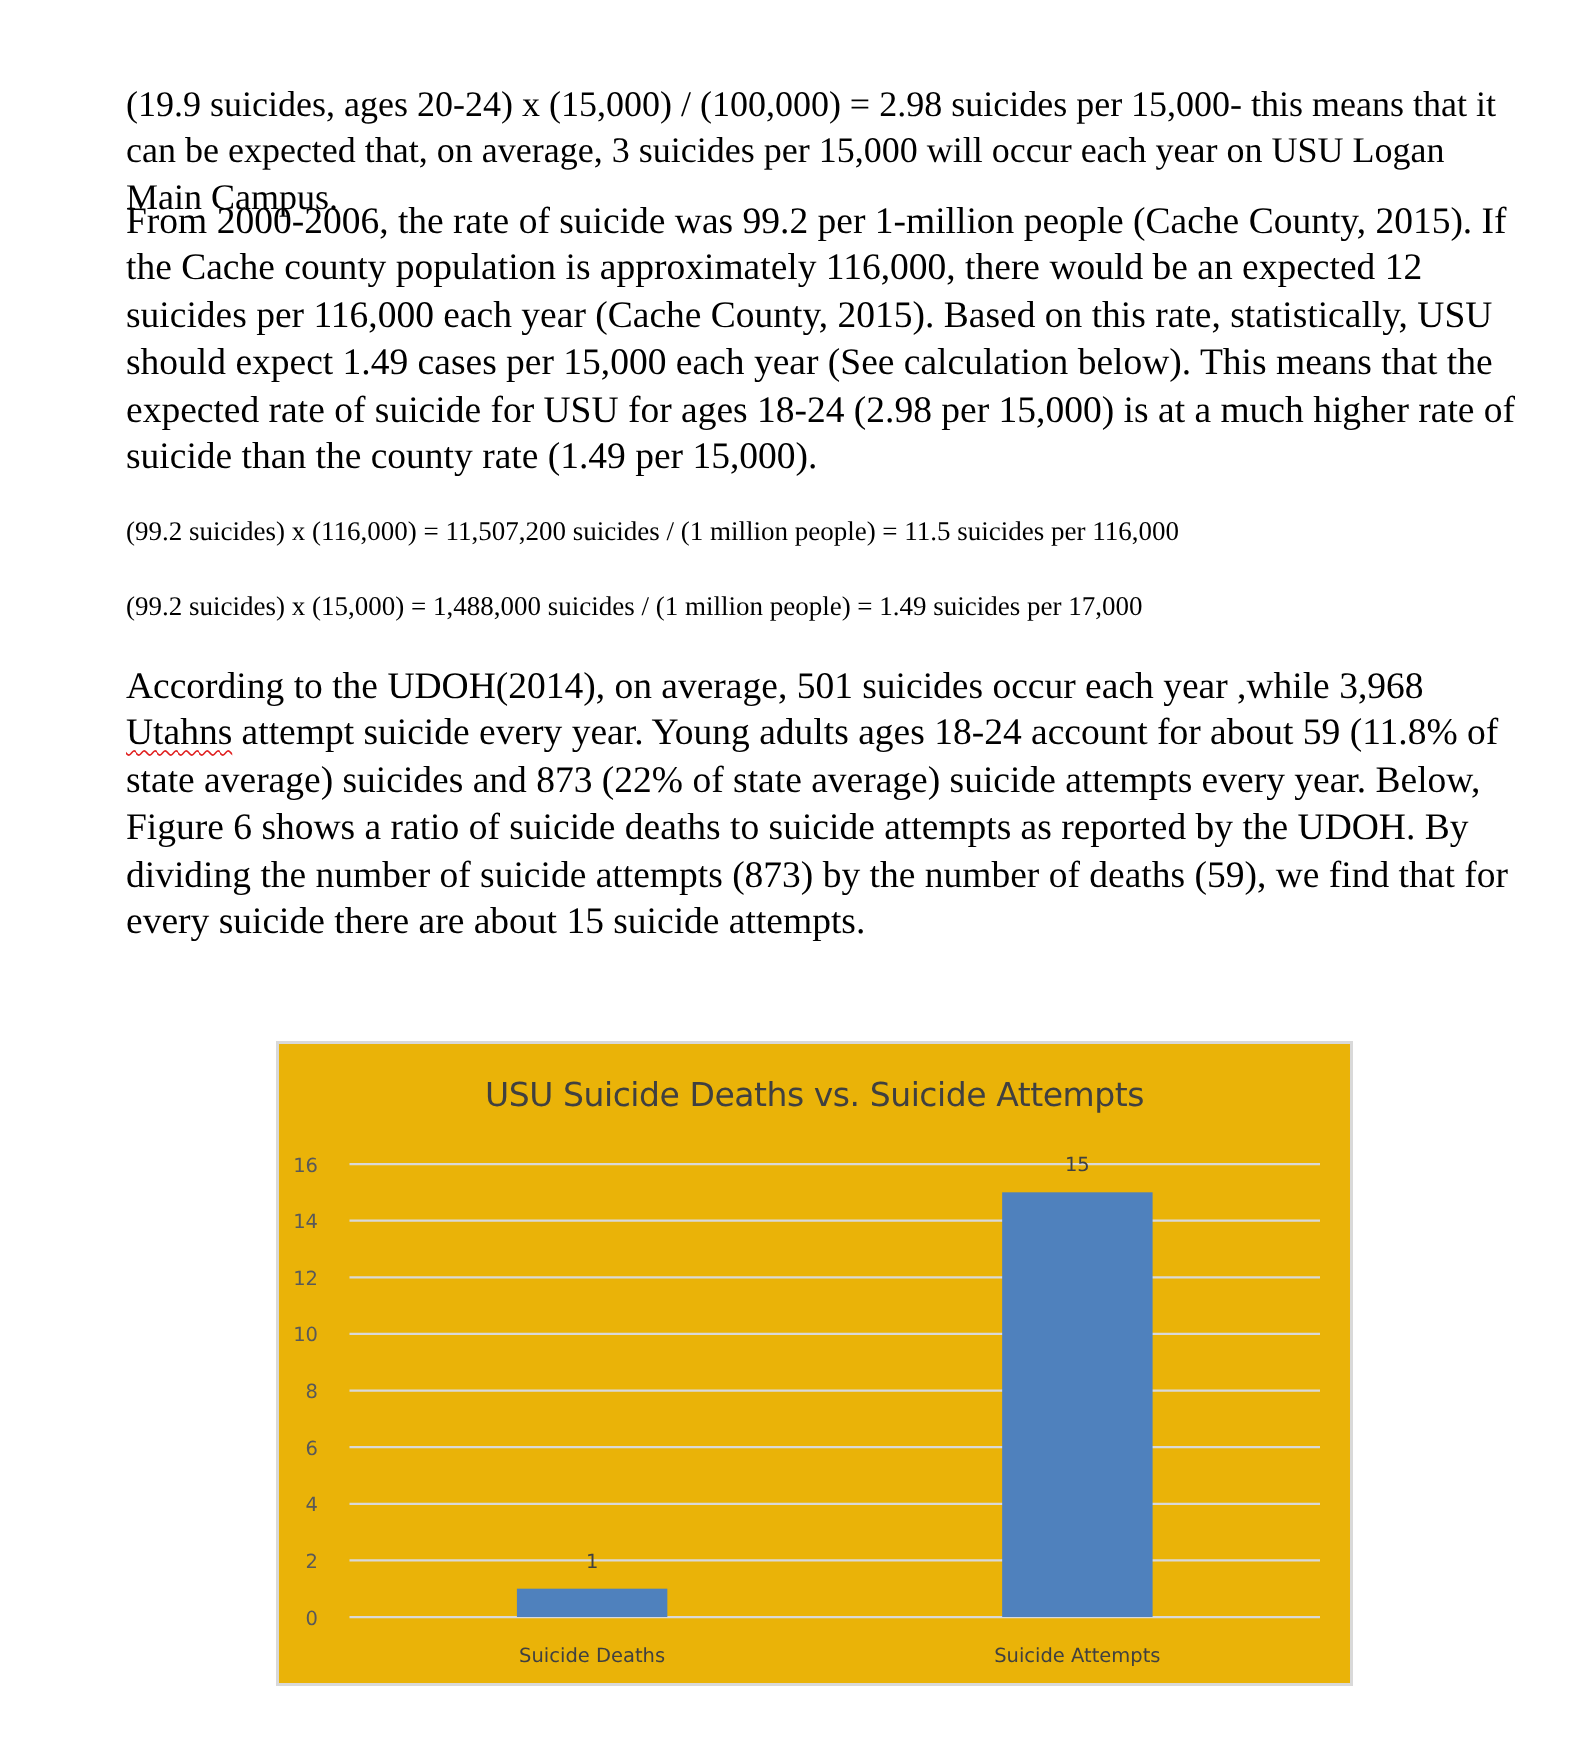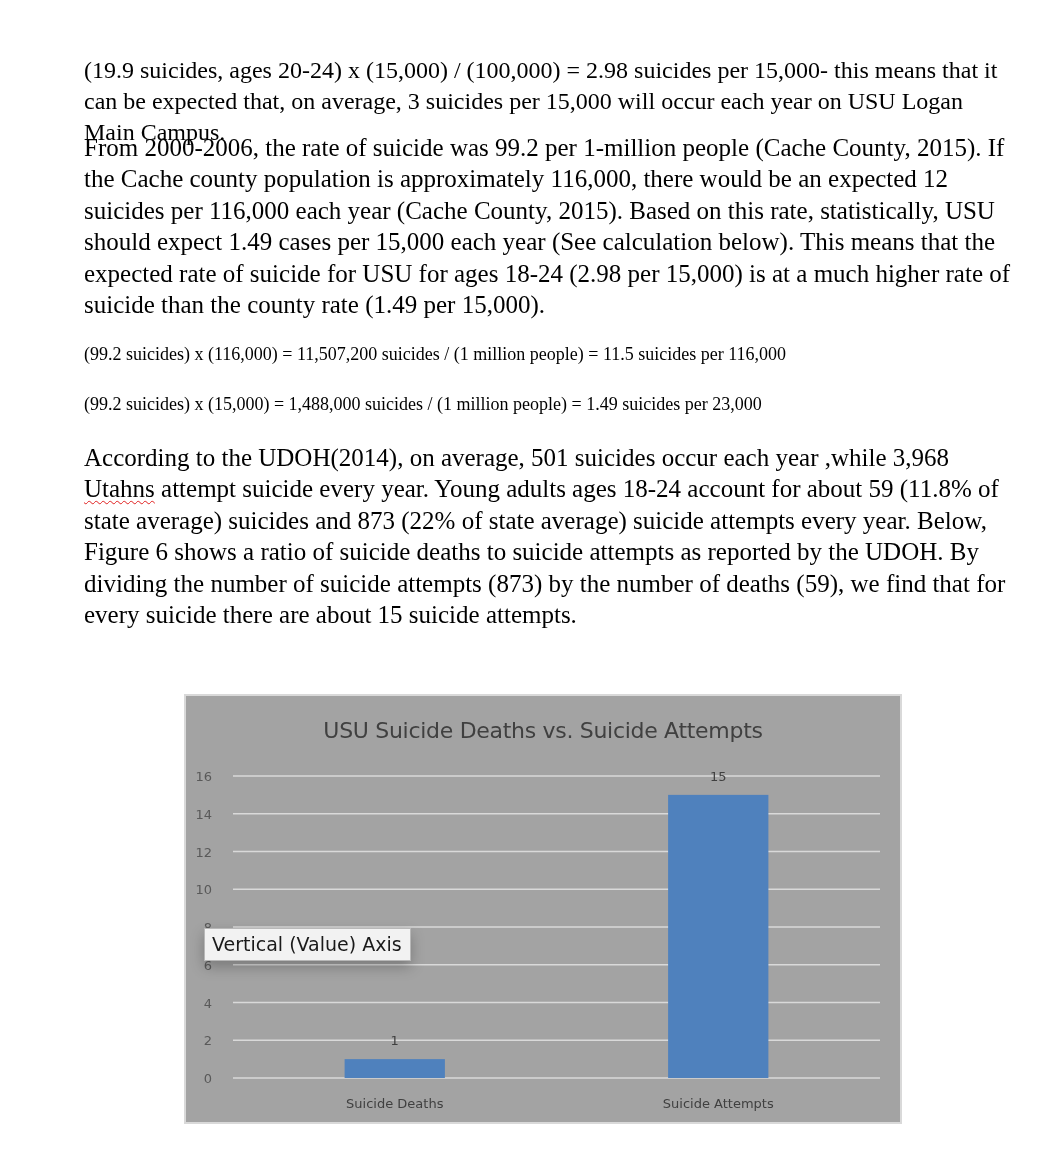--- a/index.html
+++ b/index.html
@@ -12,42 +12,42 @@
     #p2 { top: 132px; }
     #f1 { top: 344px; }
     #f2 { top: 394px; }
     #p3 { top: 442px; }
     .formula { font-size: 18px; white-space: nowrap; }
     .udoh { text-decoration-color: #2a5bd7; text-decoration-thickness: 2px; text-underline-offset: 3px; }
     .squiggle { text-decoration: underline wavy #e02020; text-decoration-thickness: 1px; text-underline-offset: 3px; }
 
     
     #chart { position: absolute; left: 184px; top: 694px; width: 718px; height: 430px;
-             border: 2px solid #d9d9d9; box-sizing: border-box; background: #a3a3a3;
+             border: 2px solid #d9d9d9; box-sizing: border-box; background: #eab308;
              font-family: "DejaVu Sans", "Liberation Sans", sans-serif; }
     #chart-title { position: absolute; top: 22px; left: 0; right: 0; text-align: center;
                    font-size: 22px; color: #404040; letter-spacing: -0.3px; }
     #chart-svg { position: absolute; left: 0; top: 0; }
     .tick-label { font-size: 13px; fill: #595959; }
     .cat-label { font-size: 13px; fill: #404040; }
     .data-label { font-size: 13px; fill: #404040; }
     #tooltip { position: absolute; left: 18px; top: 232px; padding: 4px 8px 5px 7px;
                background: #f2f2f2; border: 1px solid #b8b8b8;
                font-family: "DejaVu Sans", "Liberation Sans", sans-serif; font-size: 19px; color: #1a1a1a;
                box-shadow: 0 6px 14px rgba(0,0,0,0.25); white-space: nowrap; }
   </style>
 </head>
 <body>
 
 <p id="p1" class="para p-small">(19.9 suicides, ages 20-24) x (15,000) / (100,000) = 2.98 suicides per 15,000- this means that it can be expected that, on average, 3 suicides per 15,000 will occur each year on USU Logan Main Campus.</p>
 
 <p id="p2" class="para p-large">From 2000-2006, the rate of suicide was 99.2 per 1-million people (Cache County, 2015).  If the Cache county population is approximately 116,000, there would be an expected 12 suicides per 116,000 each year (Cache County, 2015). Based on this rate, statistically, USU should expect 1.49 cases per 15,000 each year (See calculation below). This means that the expected rate of suicide for USU for ages 18-24 (2.98 per 15,000) is at a much higher rate of suicide than the county rate (1.49 per 15,000).</p>
 
 <p id="f1" class="para formula">(99.2 suicides) x (116,000) = 11,507,200 suicides / (1 million people) = 11.5 suicides per 116,000</p>
-<p id="f2" class="para formula">(99.2 suicides) x (15,000) = 1,488,000 suicides / (1 million people) = 1.49 suicides per 23,000</p>
+<p id="f2" class="para formula">(99.2 suicides) x (15,000) = 1,488,000 suicides / (1 million people) = 1.49 suicides per 17,000</p>
 
 <p id="p3" class="para p-large"><span>According to the </span><span class="udoh">UDOH</span><span>(2014), on average, 501 suicides occur each year ,while 3,968 </span><span class="squiggle">Utahns</span><span> attempt suicide every year. Young adults ages 18-24 account for about 59 (11.8% of state average) suicides and 873 (22% of state average) suicide attempts every year. Below, Figure 6 shows a ratio of suicide deaths to suicide attempts as reported by the UDOH. By dividing the number of suicide attempts (873) by the number of deaths (59), we find that for every suicide there are about 15 suicide attempts.</span></p>
 
 <div id="chart">
   <div id="chart-title">USU Suicide Deaths vs. Suicide Attempts</div>
   <svg id="chart-svg" width="714" height="426">
       <line x1="47" x2="694" y1="382" y2="382" stroke="#d9d9d9" stroke-width="1.5"></line>
       <text x="26" y="387" text-anchor="end" class="tick-label">0</text>
       <line x1="47" x2="694" y1="344.25" y2="344.25" stroke="#d9d9d9" stroke-width="1.5"></line>
       <text x="26" y="349.25" text-anchor="end" class="tick-label">2</text>
@@ -65,14 +65,13 @@
       <text x="26" y="122.75" text-anchor="end" class="tick-label">14</text>
       <line x1="47" x2="694" y1="80" y2="80" stroke="#d9d9d9" stroke-width="1.5"></line>
       <text x="26" y="85" text-anchor="end" class="tick-label">16</text>
       <rect x="158.60750000000002" y="363.125" width="100.285" height="18.875" fill="#4f81bd"></rect>
       <text x="208.75" y="349.125" text-anchor="middle" class="data-label">1</text>
       <text x="208.75" y="412" text-anchor="middle" class="cat-label">Suicide Deaths</text>
       <rect x="482.1075" y="98.875" width="100.285" height="283.125" fill="#4f81bd"></rect>
       <text x="532.25" y="84.875" text-anchor="middle" class="data-label">15</text>
       <text x="532.25" y="412" text-anchor="middle" class="cat-label">Suicide Attempts</text>
     </svg>
-  <div id="tooltip">Vertical (Value) Axis</div>
 </div>
 
 </body></html>

